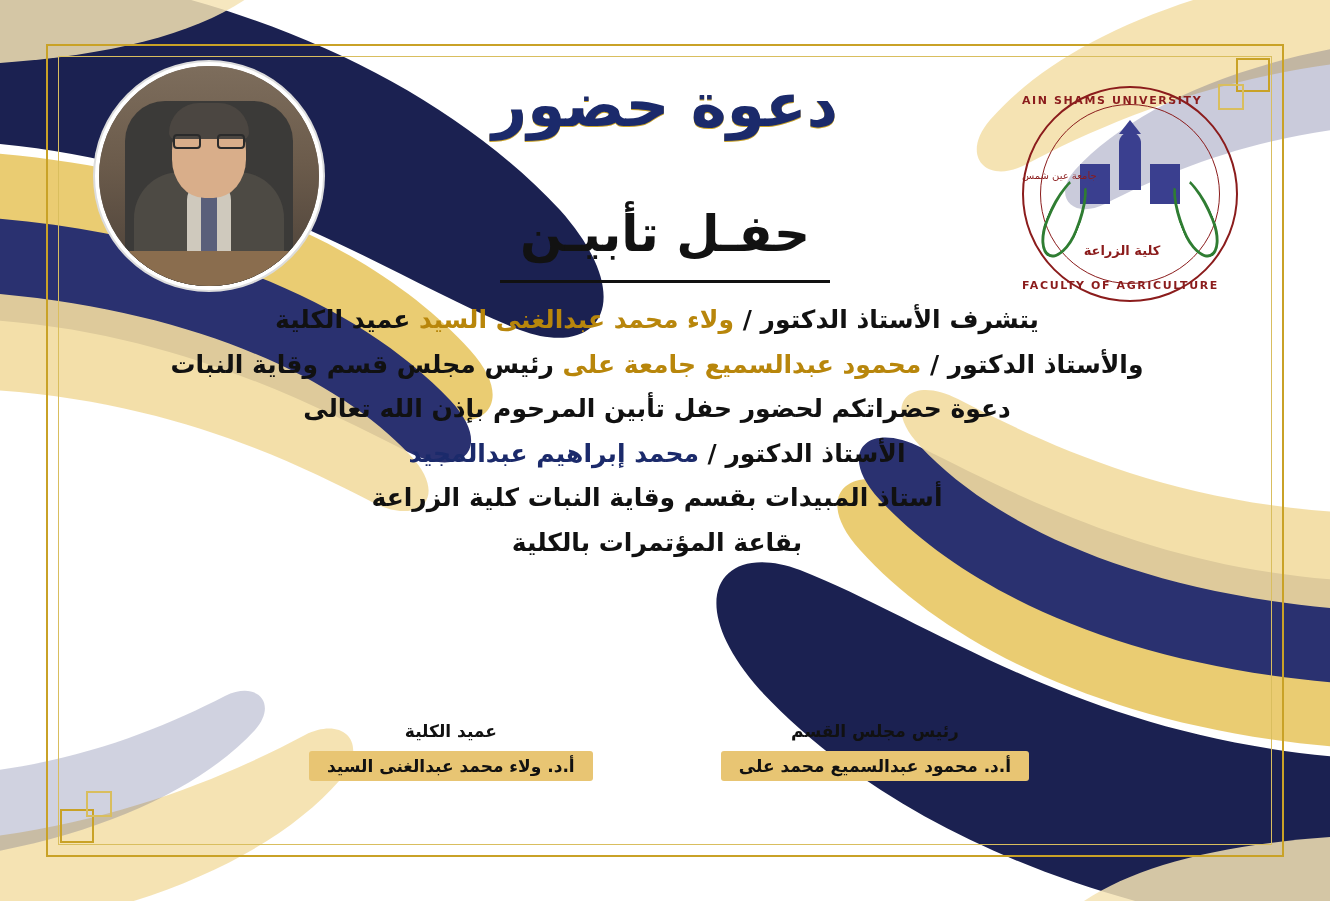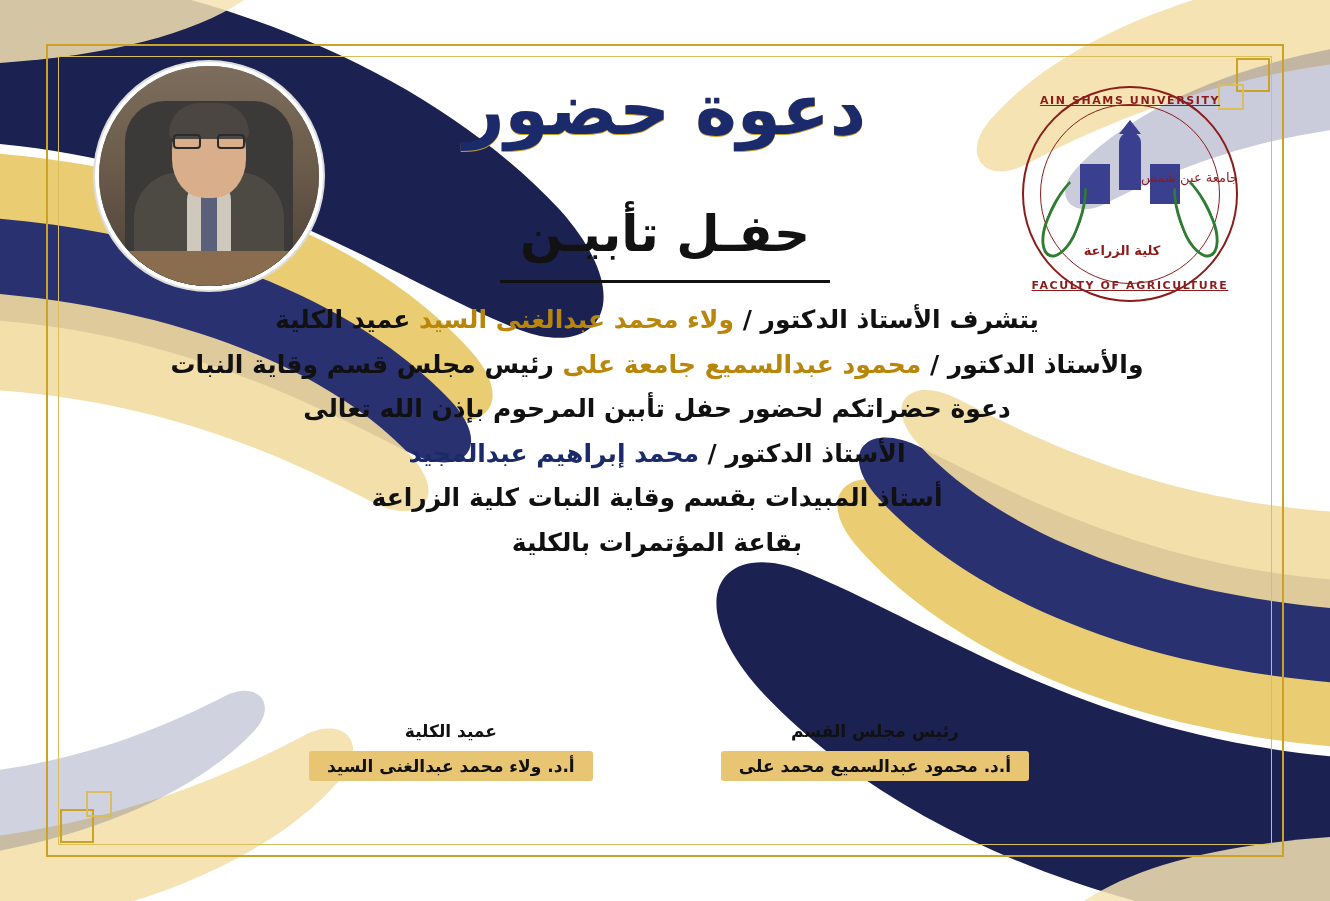--- a/index.html
+++ b/index.html
@@ -116,21 +116,21 @@
     left: -10%; right: -10%; bottom: 0; height: 16%;
     background: #8a6d4e;
   }
 
   
   .calligraphy {
     position: absolute;
     left: 0; right: 0; top: 74px;
     text-align: center;
     color: #1b2a6b;
-    font-size: 71px;
+    font-size: 61px;
     font-weight: 700;
     letter-spacing: 2px;
     line-height: 1;
     font-family: "DejaVu Sans", sans-serif;
     text-shadow: 0 1px 0 #c9a227;
   }
 
   .subtitle {
     position: absolute;
     left: 0; right: 0; top: 205px;
@@ -161,43 +161,42 @@
     border: 2px solid #8b1c1c;
   }
   .seal .ring2 {
     position: absolute; inset: 18px;
     border-radius: 50%;
     border: 1px solid #8b1c1c;
   }
   .seal .arc-top, .seal .arc-bottom {
     position: absolute;
     left: 0; right: 0;
-    text-align: center;
+    text-align: left;
     color: #8b1c1c;
     font-size: 11px;
     font-weight: 700;
     letter-spacing: 1.6px;
-    text-decoration: underline;
   }
   .seal .arc-top { top: 8px; }
   .seal .arc-bottom { bottom: 10px; }
   .seal .arabic-ring {
     position: absolute;
     left: 0; right: 16px; bottom: 44px;
     text-align: center;
     color: #8b1c1c;
     font-size: 13px;
     font-weight: 700;
   }
   .seal .inner-arabic {
     position: absolute;
     left: 0; right: 0; top: 84px;
-    text-align: right;
+    text-align: left;
     color: #8b1c1c;
-    font-size: 13px;
+    font-size: 10px;
   }
   .seal .tower {
     position: absolute;
     left: 50%; top: 46px;
     transform: translateX(-50%);
     width: 22px; height: 58px;
     background: #3a3f8f;
     border-radius: 11px 11px 0 0;
   }
   .seal .tower:after {

